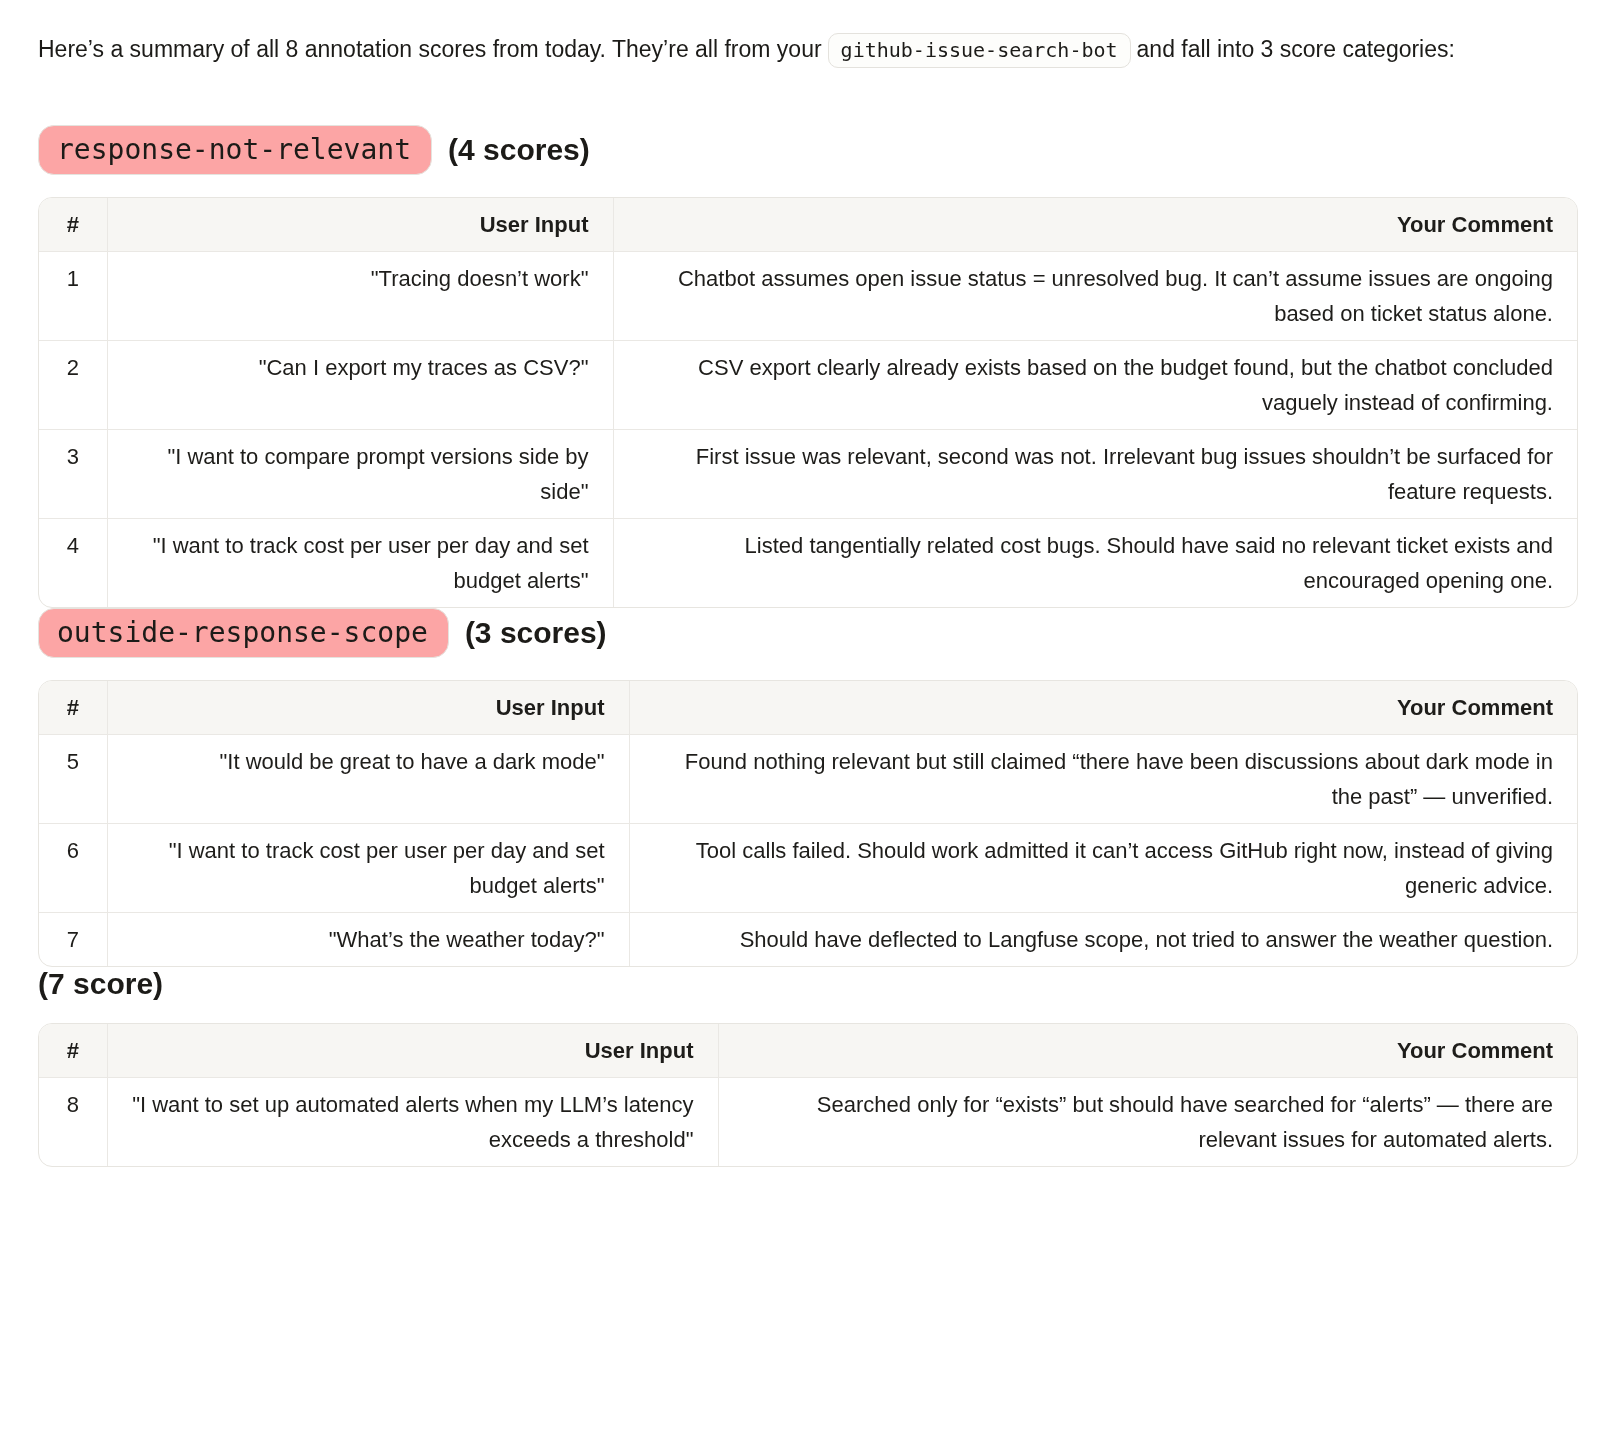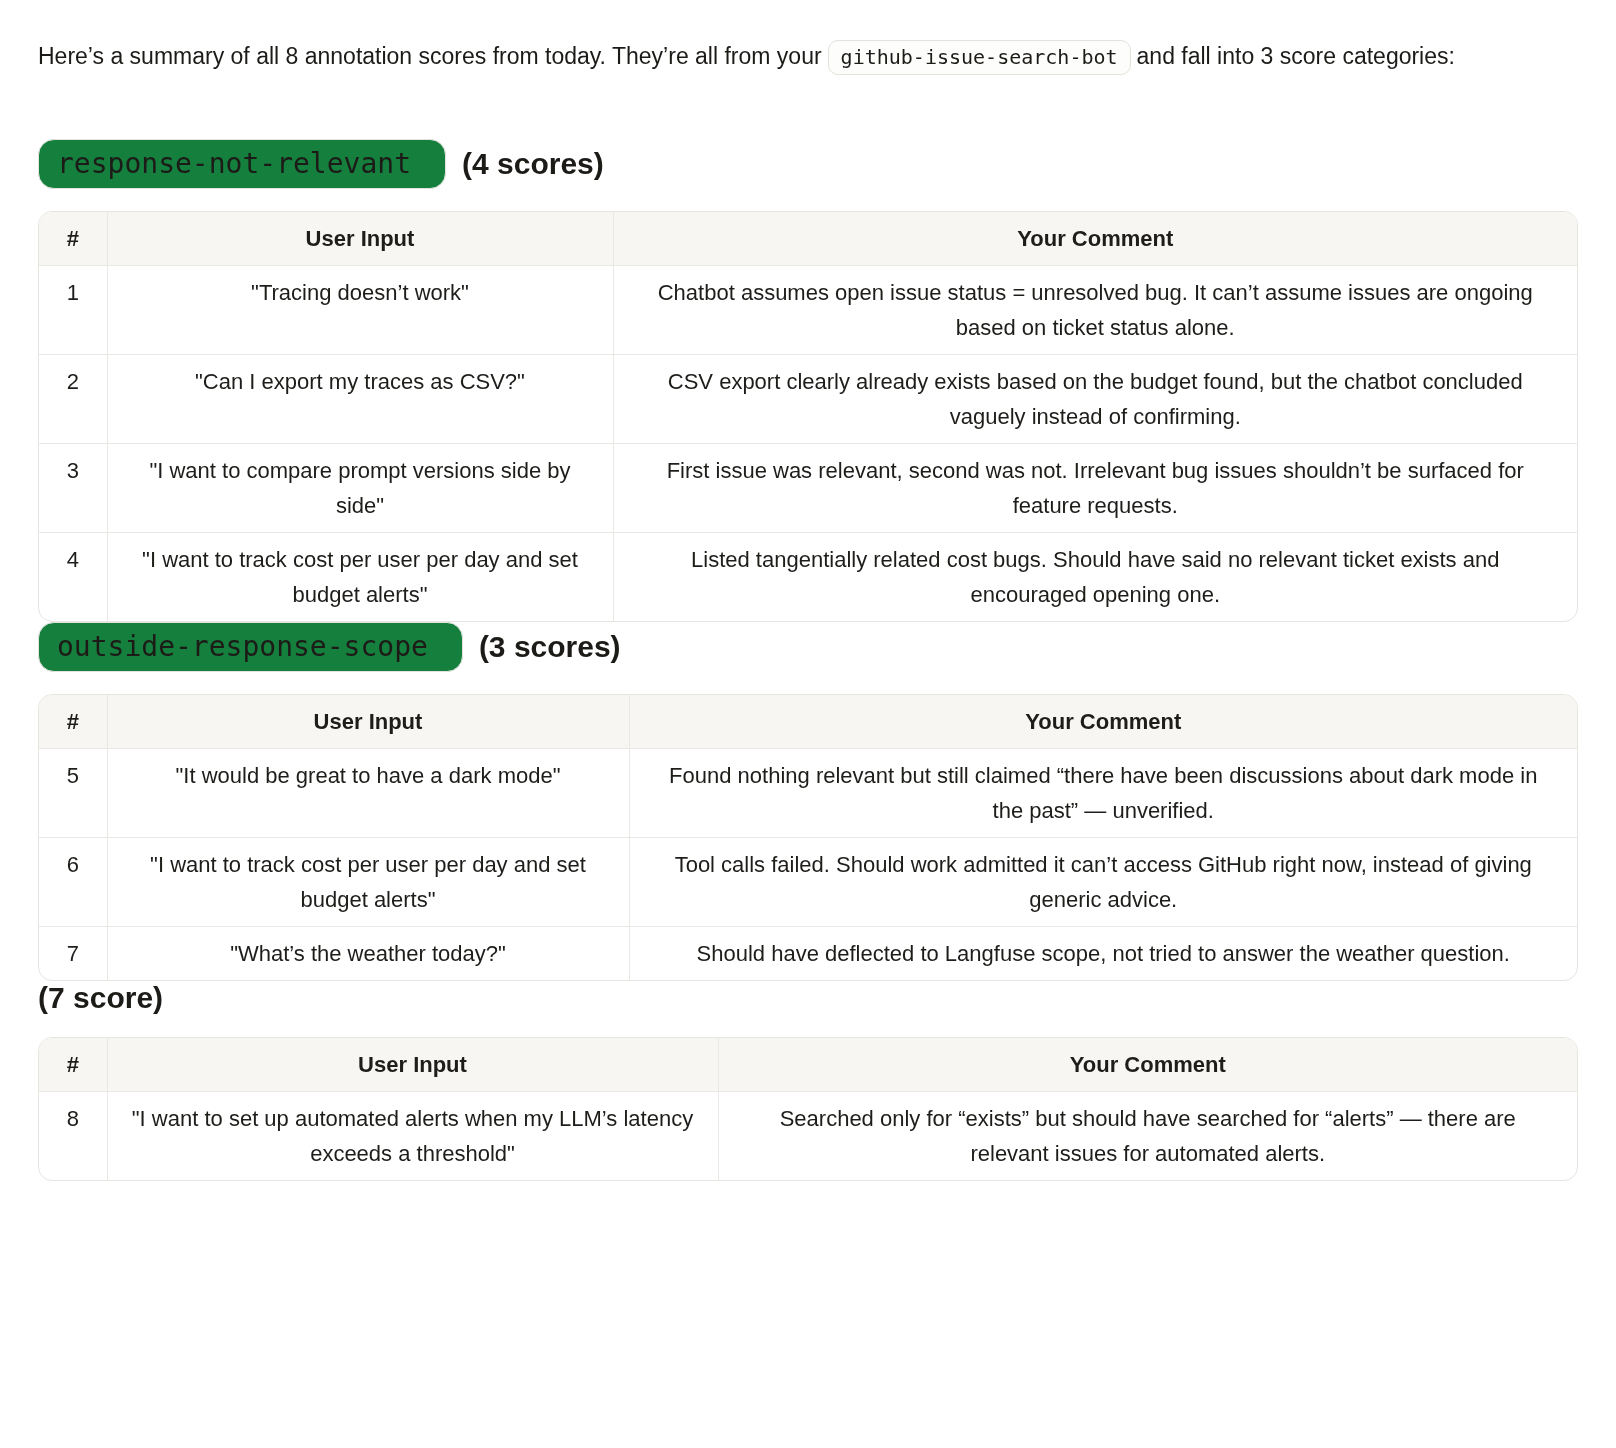--- a/index.html
+++ b/index.html
@@ -9,21 +9,21 @@
     font-family: "Liberation Sans", "DejaVu Sans", sans-serif;
     -webkit-font-smoothing: antialiased;
   }
   .page {
     width: 1616px;
     min-height: 1448px;
     padding: 12px 38px 40px 38px;
   }
   .intro {
     font-size: 23px;
-    line-height: 64px;
+    line-height: 50px;
     margin: 12px 0 0 0;
     max-width: 1530px;
   }
   .inline-code {
     font-family: "DejaVu Sans Mono", "Liberation Mono", monospace;
     font-size: 20px;
     background: #fdfdfb;
     border: 1.5px solid #e4e2dd;
     border-radius: 10px;
     padding: 4px 12px 5px 12px;
@@ -39,41 +39,41 @@
     margin: 0 0 22px 0;
     font-size: 30px;
     font-weight: 700;
     color: #1c1b18;
   }
   .category-pill {
     font-family: "DejaVu Sans Mono", "Liberation Mono", monospace;
     font-size: 28px;
     font-weight: 400;
     line-height: 35px;
-    background: #15803d;
+    background: #fca5a5;
     border: 1.5px solid #e5e3de;
     border-radius: 16px;
-    padding: 6px 34px 7px 18px;
+    padding: 6px 20px 7px 18px;
   }
   .table-wrap {
     border: 1px solid #e7e5e0;
     border-radius: 14px;
     overflow: hidden;
     background: #ffffff;
   }
   table {
     width: 100%;
     border-collapse: collapse;
     font-size: 22px;
     line-height: 35px;
     color: #1e1d1a;
   }
   th, td {
     padding: 9px 24px;
-    text-align: center;
+    text-align: right;
     vertical-align: top;
   }
   thead th {
     background: #f7f6f3;
     font-weight: 600;
   }
   th + th, td + td { border-left: 1px solid #eae8e4; }
   tbody td { border-top: 1px solid #eae8e4; }
   th.num, td.num { text-align: center; padding-left: 8px; padding-right: 8px; }
   .col-num { width: 68px; }

